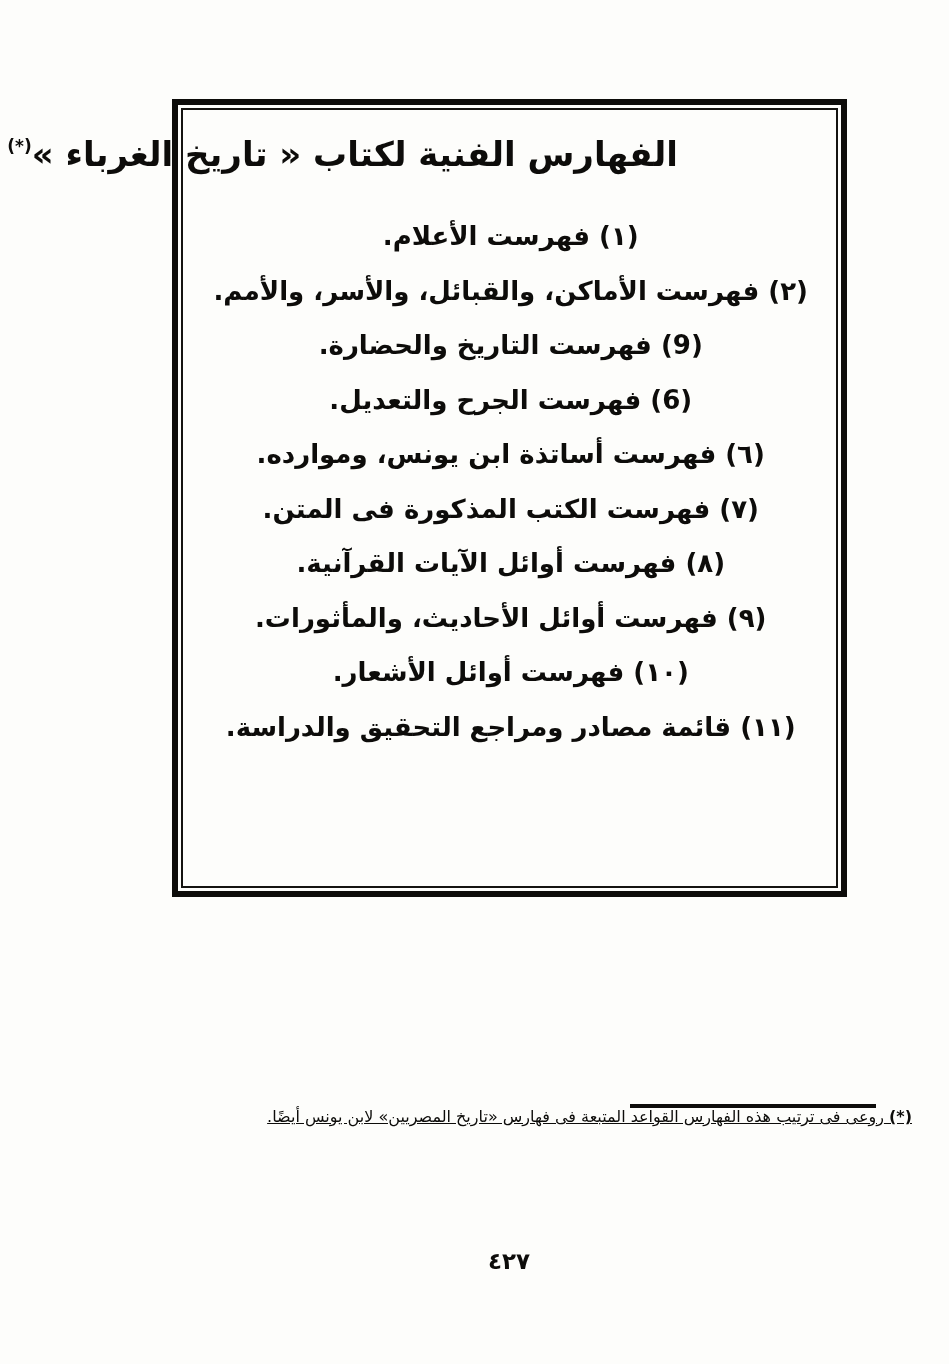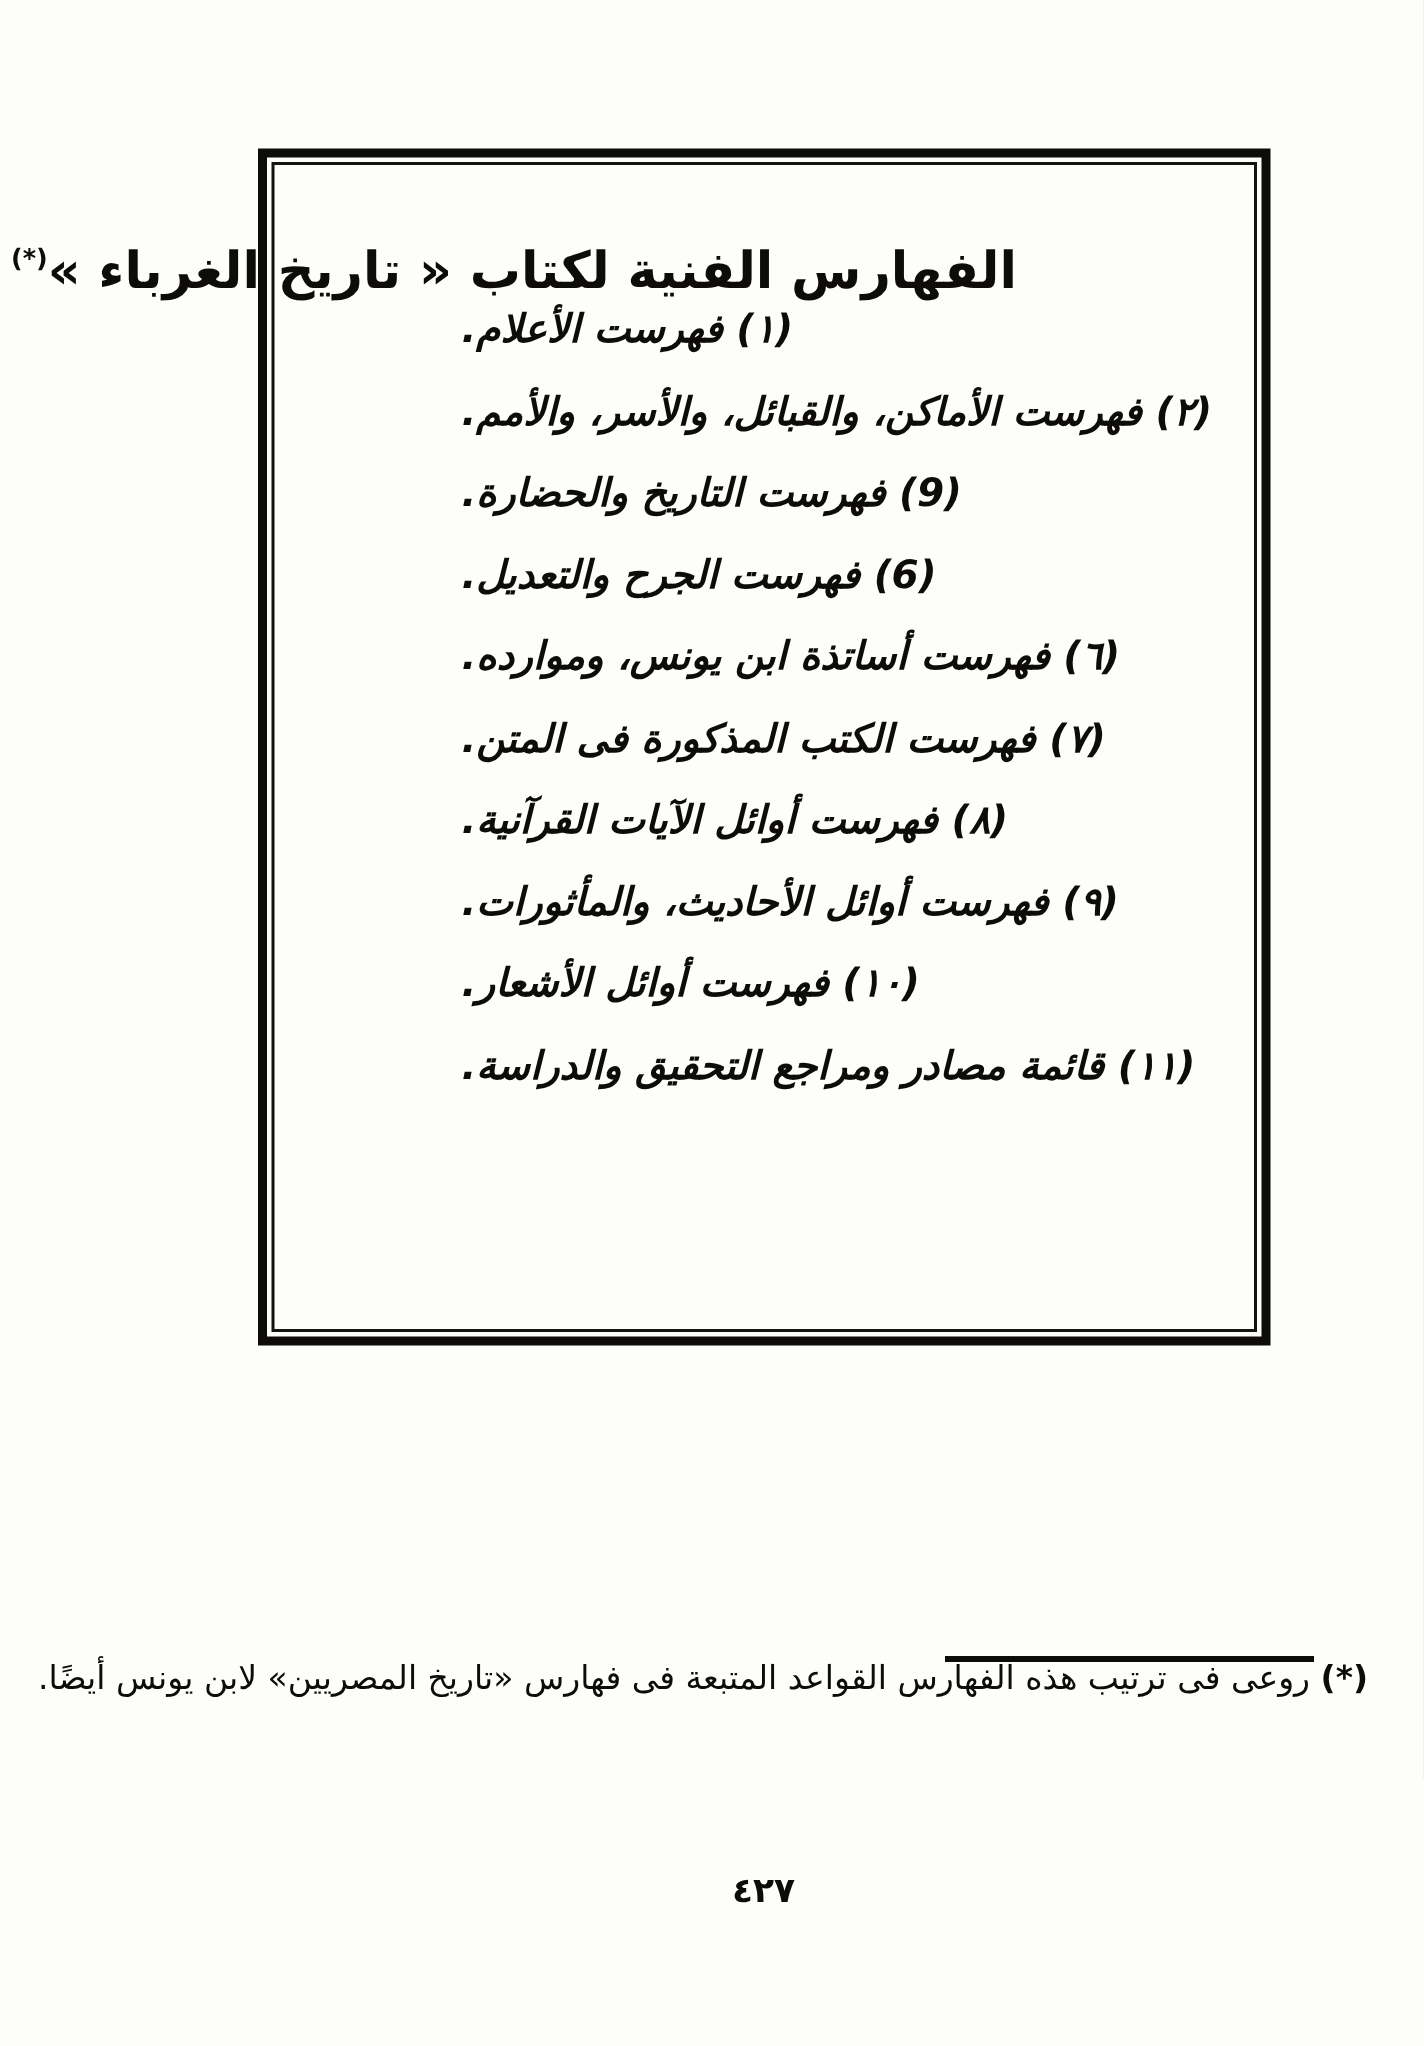--- a/index.html
+++ b/index.html
@@ -27,42 +27,41 @@
     box-sizing: border-box;
     border: 6px solid #0d0c0a;
   }
   .index-box-inner {
     position: absolute;
     inset: 3px;
     border: 2px solid #141310;
   }
   .box-title {
     position: absolute;
-    top: 56px;
+    top: 29px;
     right: 163px;
     direction: rtl;
     white-space: nowrap;
     font-size: 34px;
     font-weight: bold;
     letter-spacing: 0.5px;
     text-align: right;
   }
   .box-title .title-marker {
     font-size: 17px;
     font-weight: bold;
     position: relative;
     top: -14px;
   }
   .index-list {
     position: absolute;
-    top: 88px;
+    top: 104px;
     right: 33px;
     direction: rtl;
-    text-align: left;
-    font-style: italic;
+    text-align: center;
   }
   .index-item {
     height: 54.5px;
     line-height: 54.5px;
     font-size: 26px;
     font-weight: bold;
     white-space: nowrap;
   }
   
   .footnote-rule {
@@ -72,22 +71,23 @@
     width: 246px;
     height: 4px;
     background: #0d0c0a;
   }
   .footnote {
     position: absolute;
     top: 1107px;
     right: 37px;
     direction: rtl;
     white-space: nowrap;
-    font-size: 22px;
+    font-size: 16px;
     font-weight: normal;
+    text-decoration: underline;
   }
   .footnote .footnote-marker {
     font-weight: bold;
   }
   
   .page-number {
     position: absolute;
     top: 1248px;
     left: 488px;
     font-size: 23px;

